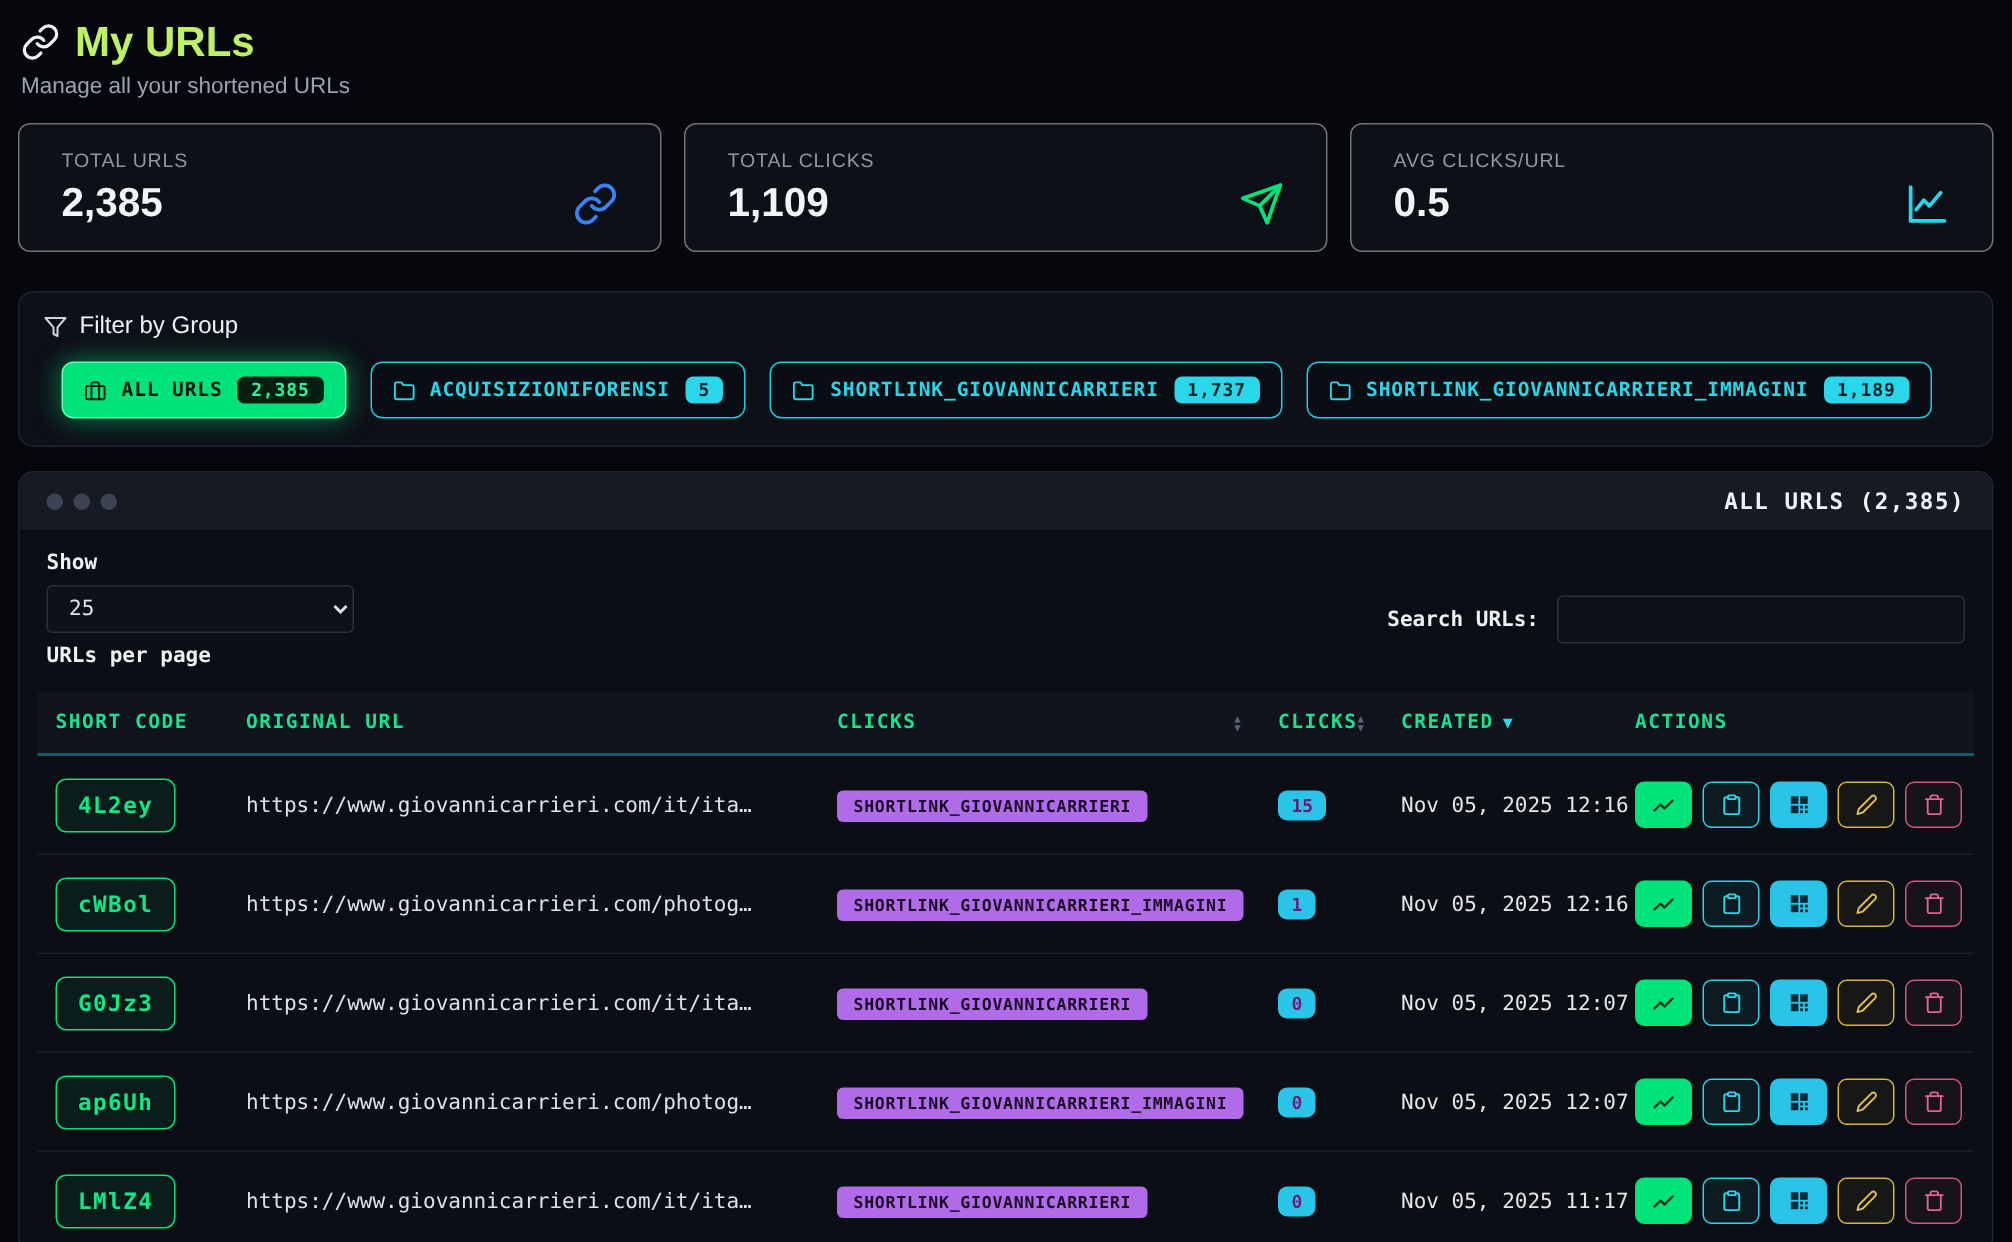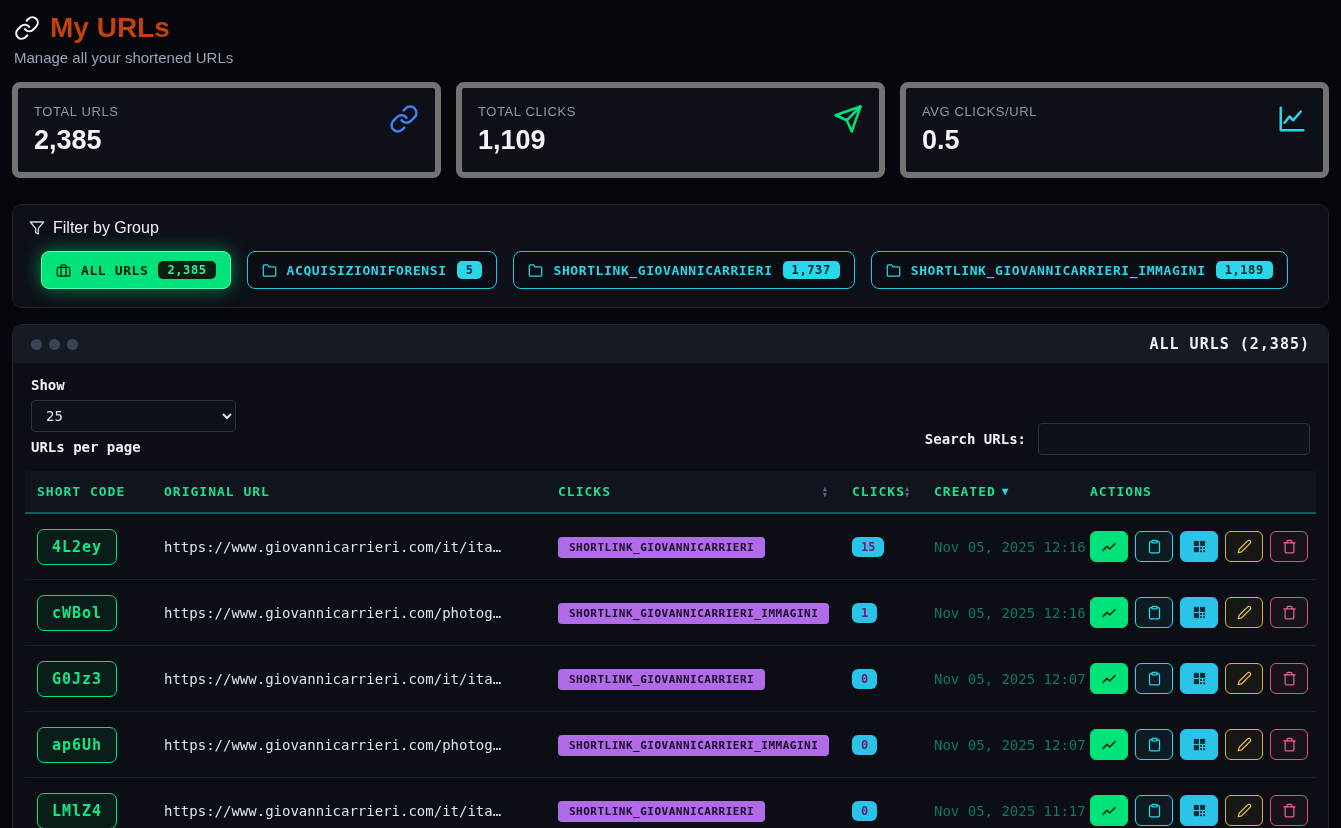--- a/index.html
+++ b/index.html
@@ -8,35 +8,35 @@
     width:1341px; height:828px; overflow:hidden;
     background:#06070c; color:#e6e9f0;
     font-family:"DejaVu Sans Mono", monospace;
   }
   .page { padding:0 12px; }
 
   
   .top { display:flex; justify-content:space-between; align-items:flex-start; padding:12px 2px 10px; }
   .title-row { display:flex; align-items:center; gap:10px; }
   .title-row .icn { color:#eef1f6; display:flex; }
-  .page-title { font-family:"Liberation Sans", sans-serif; font-size:28px; font-weight:700; color:#c2410c; }
+  .page-title { font-family:"Liberation Sans", sans-serif; font-size:28px; font-weight:700; color:#bef264; }
   .subtitle { font-family:"Liberation Sans", sans-serif; font-size:15px; color:#9aa3b2; margin-top:5px; }
   .create-btn {
     display:flex; align-items:center; gap:8px; margin-top:4px;
     background:#00e27a; color:#04180c; border:1px solid #45ffae; border-radius:8px;
     padding:10px 16px; font-family:"DejaVu Sans Mono", monospace;
     font-size:14px; font-weight:bold; letter-spacing:.5px; cursor:pointer;
     box-shadow:0 0 14px rgba(0,226,122,.35);
   }
 
   
   .stats { display:flex; gap:15px; margin:6px 0 26px; }
   .stat-card {
-    flex:1; background:#0d1017; border:6px solid #737373; border-radius:8px;
-    padding:16px 16px; display:flex; justify-content:space-between; align-items:flex-start;
+    flex:1; background:#0d1017; border:1px solid #737373; border-radius:8px;
+    padding:16px 28px; display:flex; justify-content:space-between; align-items:flex-end;
   }
   .stat-label { font-family:"Liberation Sans", sans-serif; font-size:13px; color:#8f97a6; letter-spacing:.6px; }
   .stat-value { font-family:"Liberation Sans", sans-serif; font-size:27px; font-weight:700; color:#f2f4f8; margin-top:6px; }
   .stat-icn { display:flex; }
   .icn-blue { color:#3b82f6; } .icn-green { color:#00e27a; } .icn-cyan { color:#29d6ea; }
 
   
   .filter-card { background:#0d1017; border:1px solid #20242e; border-radius:10px; padding:14px 16px 18px; margin-bottom:16px; }
   .filter-title { display:flex; align-items:center; gap:8px; font-family:"Liberation Sans", sans-serif; font-size:16px; font-weight:400; color:#eef1f6; }
   .filter-title .icn { color:#cfd5e0; display:flex; }
@@ -57,27 +57,27 @@
   .fbtn-idle .pill { background:#29d6ea; color:#04242b; }
   .pill { padding:2px 9px; border-radius:5px; font-size:12px; font-weight:bold; }
 
   
   .panel { background:#0b0e14; border:1px solid #20242e; border-radius:10px; overflow:hidden; }
   .winbar { background:#151a23; padding:10px 18px; display:flex; justify-content:space-between; align-items:center; }
   .dots { display:flex; gap:7px; }
   .dot { width:11px; height:11px; border-radius:50%; background:#3c4353; }
   .win-title { font-size:15px; font-weight:bold; letter-spacing:1px; color:#eef1f6; }
 
-  .controls { display:flex; justify-content:space-between; align-items:flex-end; padding:14px 18px 6px; }
+  .controls { display:flex; justify-content:space-between; align-items:flex-start; padding:14px 18px 6px; }
   .show-block { display:flex; flex-direction:column; gap:7px; font-size:14px; font-weight:bold; color:#eef1f6; }
   .pp-select {
     width:205px; background:#0d1119; border:1px solid #2a303d; color:#dfe3ea;
     padding:6px 10px; border-radius:4px; font-family:"DejaVu Sans Mono", monospace; font-size:14px;
   }
-  .search-block { display:flex; align-items:center; gap:12px; margin-top:16px; font-size:14px; font-weight:bold; color:#eef1f6; }
+  .search-block { display:flex; align-items:center; gap:12px; margin-top:30px; font-size:14px; font-weight:bold; color:#eef1f6; }
   .search-input {
     width:272px; height:32px; background:#0d1119; border:1px solid #2a303d; border-radius:4px;
     color:#eef1f6; padding:0 10px; font-family:"DejaVu Sans Mono", monospace; font-size:14px;
   }
 
   
   .tbl { margin:10px 12px 0; }
   .trow {
     display:grid;
     grid-template-columns:127px 394px 294px 82px 156px 1fr;
@@ -95,21 +95,21 @@
   }
   .url-text { color:#dde1ea; font-size:14px; white-space:nowrap; overflow:hidden; }
   .group-badge {
     display:inline-block; background:#b16be8; color:#190b26; font-size:11px; font-weight:bold;
     letter-spacing:.5px; padding:4px 11px; border-radius:4px;
   }
   .clicks-badge {
     display:inline-block; background:#29c4e8; color:#701a75; font-size:12px; font-weight:bold;
     padding:3px 9px; border-radius:6px;
   }
-  .created-text { color:#0f766e; font-size:14px; white-space:nowrap; }
+  .created-text { color:#e5e5e5; font-size:14px; white-space:nowrap; }
   .actions { display:flex; gap:7px; }
   .abtn {
     width:38px; height:31px; border-radius:6px; display:flex; align-items:center; justify-content:center;
     cursor:pointer; border:1.5px solid transparent; background:transparent; padding:0;
   }
   .abtn-analytics { background:#00e27a; border-color:#00e27a; color:#063018; }
   .abtn-copy     { background:rgba(41,214,234,.07); border-color:#29d6ea; color:#29d6ea; }
   .abtn-qr       { background:#29c4e8; border-color:#29c4e8; color:#062833; }
   .abtn-edit     { background:rgba(227,194,75,.06); border-color:#d9b33c; color:#e3c24b; }
   .abtn-delete   { background:rgba(228,98,140,.06); border-color:#d9537d; color:#e4628c; }

